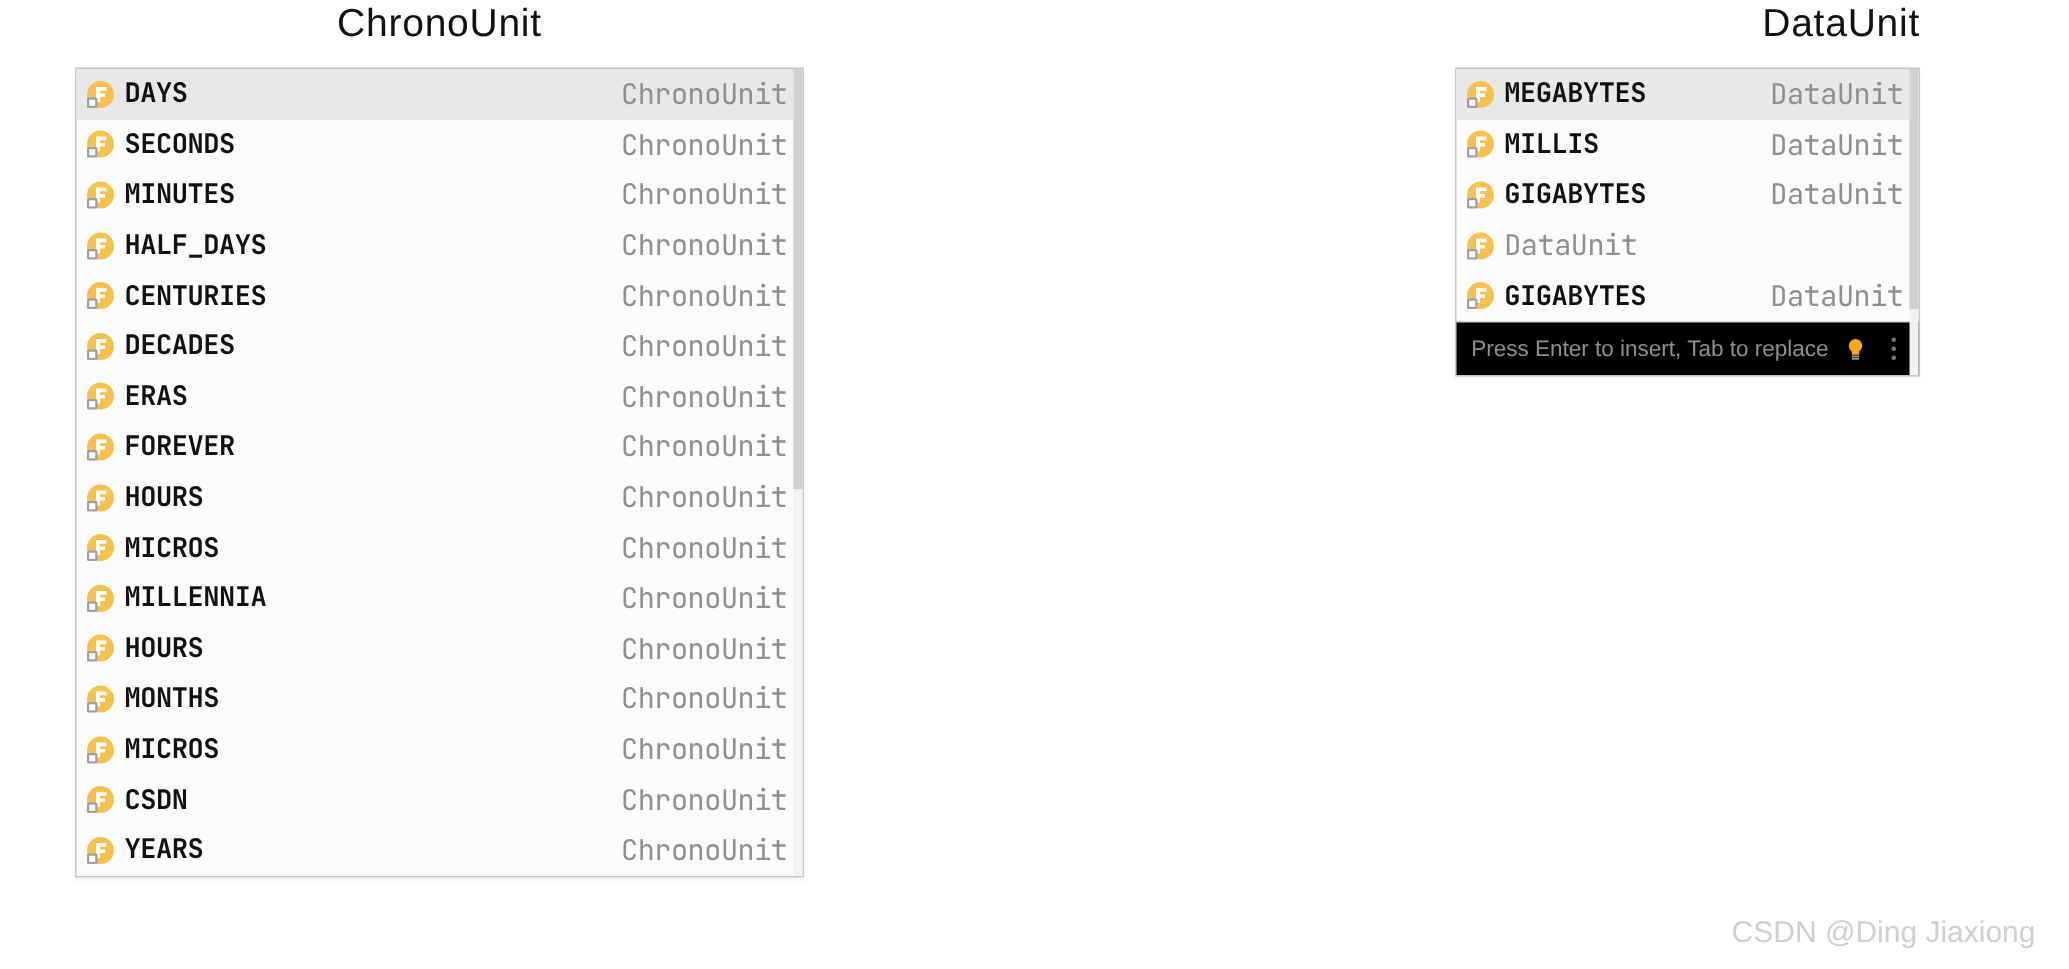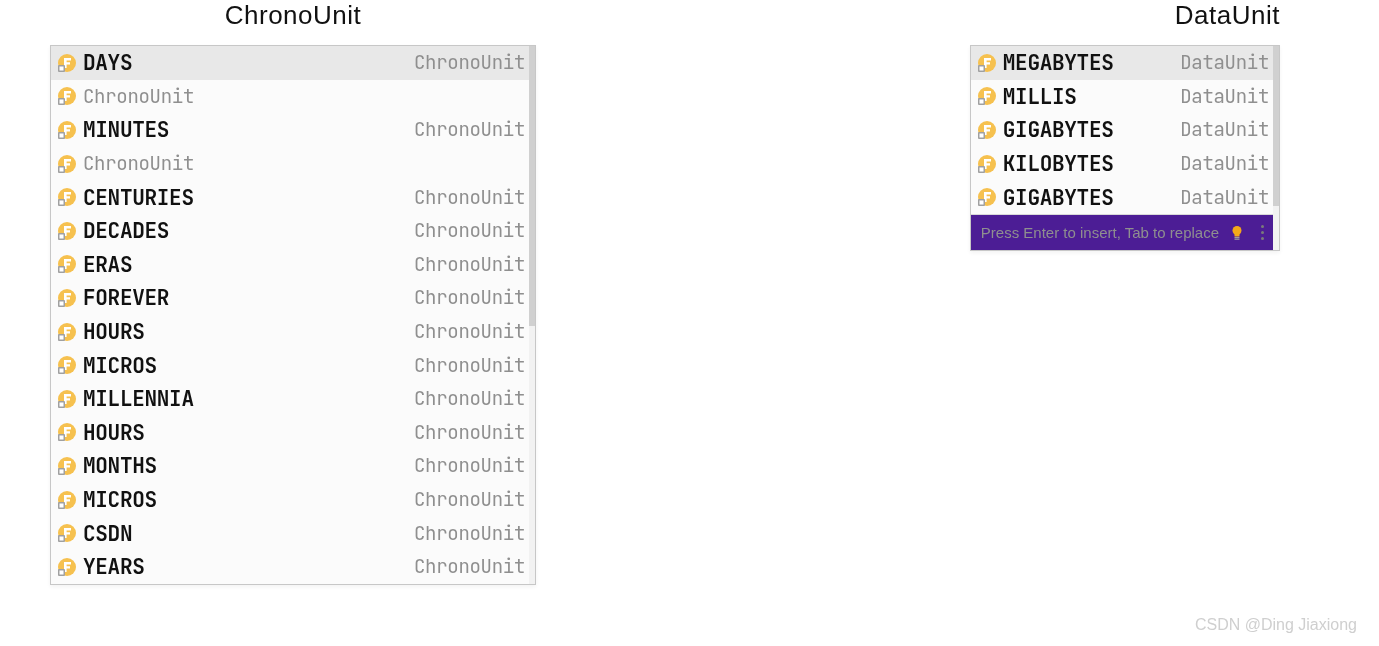--- a/index.html
+++ b/index.html
@@ -46,21 +46,21 @@
   }
   .row.selected { background: #e8e8e8; }
   .icon-wrap {
     width: 20px; height: 20px;
     display: flex; align-items: center; justify-content: center;
     flex-shrink: 0;
   }
   .name {
     font-family: "Consolas","JetBrains Mono","Courier New",monospace;
     font-weight: 700;
-    font-size: 21px;
+    font-size: 18px;
     color: #111;
     letter-spacing: -0.3px;
     flex-grow: 1;
   }
   .type {
     font-family: "Consolas","JetBrains Mono","Courier New",monospace;
     font-size: 19px;
     color: #8f8f8f;
     letter-spacing: -0.3px;
   }
@@ -72,21 +72,21 @@
   }
   .scrollbar-thumb {
     position: absolute;
     left: 0; right: 0;
     background: #d0d0d0;
   }
   .scrollbar-thumb.t1 { top: 0; height: 280px; }
   .scrollbar-thumb.t2 { top: 0; height: 160px; }
   .popup-footer {
     border-top: 1px solid #d9d9d9;
-    background: #4c1d95;
+    background: #000000;
     height: 36px;
     display: flex;
     align-items: center;
     padding: 0 10px;
     gap: 10px;
   }
   .popup-footer .hint {
     font-size: 15px;
     color: #8f8f8f;
     flex-grow: 1;
@@ -99,21 +99,21 @@
   }
   .dots {
     width: 14px;
     display: flex; flex-direction: column; gap: 3px; align-items: center;
   }
   .dots span { width: 3px; height: 3px; border-radius: 50%; background: #7a7a7a;}
   .watermark {
     position: absolute;
     right: 22px; bottom: 12px;
     color: #cfcfcf;
-    font-size: 16px;
+    font-size: 20px;
     font-family: "Segoe UI",sans-serif;
   }
 </style>
 </head>
 <body>
 
 <svg width="0" height="0" style="position:absolute">
   <defs>
     <g id="field-icon-glyph">
       <circle cx="10" cy="10" r="9" fill="#f6c14f"></circle>
@@ -138,37 +138,39 @@
             </span>
             <span class="name">DAYS</span>
             <span class="type">ChronoUnit</span>
           </li>
           <li class="row">
             <span class="icon-wrap">
               <svg width="20" height="20" viewBox="0 0 20 20">
                 <use href="#field-icon-glyph"></use>
               </svg>
             </span>
+            <span class="name">SECONDS</span>
             <span class="type">ChronoUnit</span>
           </li>
           <li class="row">
             <span class="icon-wrap">
               <svg width="20" height="20" viewBox="0 0 20 20">
                 <use href="#field-icon-glyph"></use>
               </svg>
             </span>
             <span class="name">MINUTES</span>
             <span class="type">ChronoUnit</span>
           </li>
           <li class="row">
             <span class="icon-wrap">
               <svg width="20" height="20" viewBox="0 0 20 20">
                 <use href="#field-icon-glyph"></use>
               </svg>
             </span>
+            <span class="name">HALF_DAYS</span>
             <span class="type">ChronoUnit</span>
           </li>
           <li class="row">
             <span class="icon-wrap">
               <svg width="20" height="20" viewBox="0 0 20 20">
                 <use href="#field-icon-glyph"></use>
               </svg>
             </span>
             <span class="name">CENTURIES</span>
             <span class="type">ChronoUnit</span>
@@ -309,21 +311,20 @@
             </span>
             <span class="name">GIGABYTES</span>
             <span class="type">DataUnit</span>
           </li>
           <li class="row">
             <span class="icon-wrap">
               <svg width="20" height="20" viewBox="0 0 20 20">
                 <use href="#field-icon-glyph"></use>
               </svg>
             </span>
-            <span class="name">KILOBYTES</span>
             <span class="type">DataUnit</span>
           </li>
           <li class="row">
             <span class="icon-wrap">
               <svg width="20" height="20" viewBox="0 0 20 20">
                 <use href="#field-icon-glyph"></use>
               </svg>
             </span>
             <span class="name">GIGABYTES</span>
             <span class="type">DataUnit</span>

